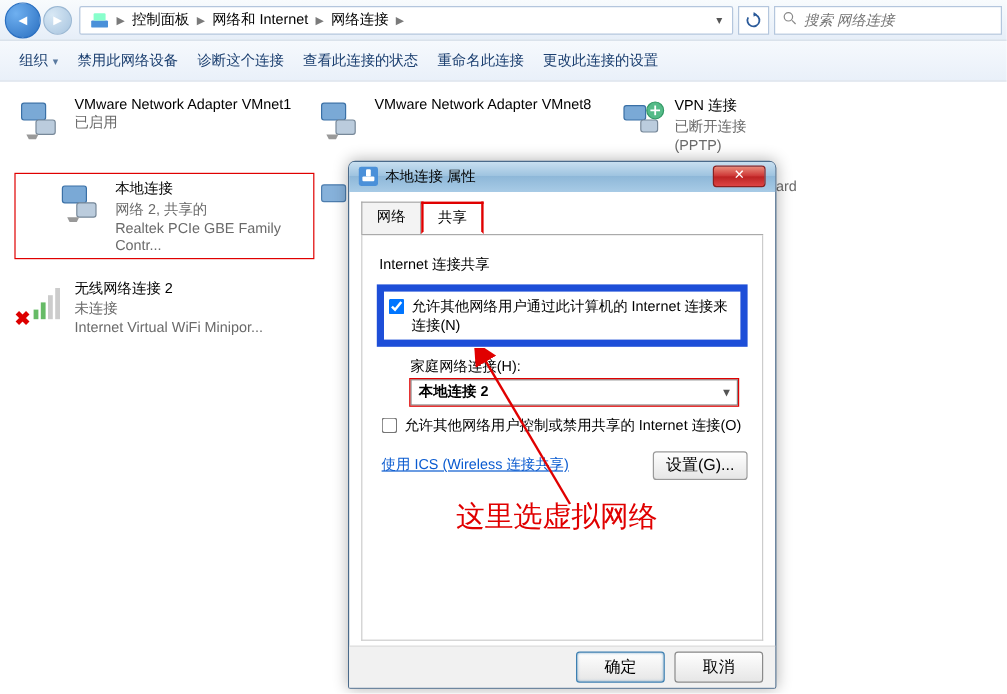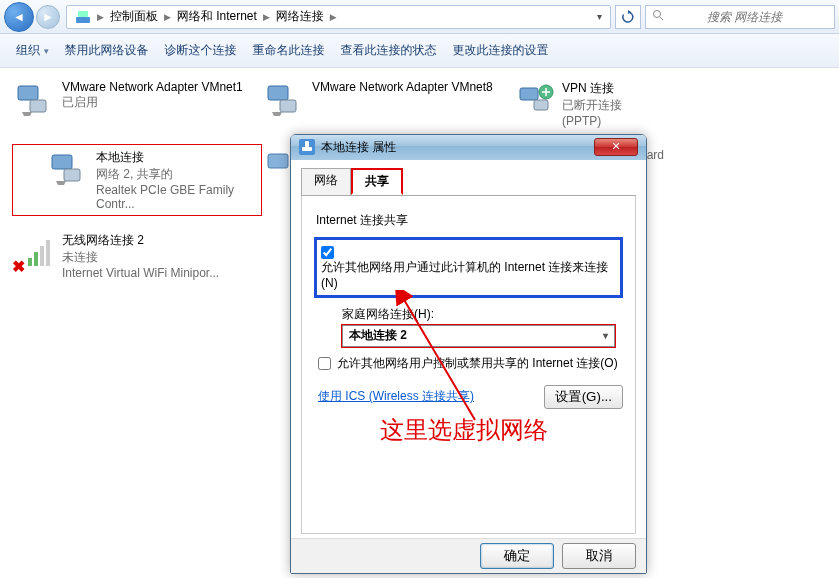--- a/index.html
+++ b/index.html
@@ -62,21 +62,21 @@
     display:flex;align-items:center;justify-content:center;
     margin-right:4px;
     color:#2a5a9a;
   }
   .search-box {
     width: 190px; height: 24px;
     border: 1px solid #b4c6dd; background:#fff;
     display:flex;align-items:center;padding:0 6px;
     color:#888;
   }
-  .search-box input { border:none;outline:none;font-size:12px;color:#888;width:100%; font-style:italic;margin-left:37px;}
+  .search-box input { border:none;outline:none;font-size:12px;color:#888;width:100%; font-style:italic;}
   
   .toolbar {
     display:flex; align-items:center;
     height:34px;
     background: linear-gradient(#f6f9fd,#e9f0f9);
     border-bottom:1px solid #d5dde8;
     padding:0 8px;
   }
   .tb-item { padding:4px 8px; color:#1a3e6f; cursor:pointer; display:flex;align-items:center;}
   .tb-item.dd::after{content:"▾"; font-size:9px; margin-left:4px; color:#5a7aa0;}
@@ -131,25 +131,25 @@
     margin-left:auto;
     width:44px;height:18px;
     background:linear-gradient(#e98a7a,#c33 50%,#b22 51%,#d44);
     border:1px solid #8a2020;
     border-radius:3px;
     color:#fff;text-align:center;line-height:15px;font-size:11px;
   }
   .dlg-body{flex:1;padding:8px 10px 4px 10px;position:relative;}
   .tabs{display:flex;border-bottom:1px solid #aaa; margin-bottom:0;}
   .tab{padding:3px 12px;border:1px solid #aaa;border-bottom:none;background:#f3f3f3;position:relative;top:0;cursor:pointer;}
-  .tab.active{background:#fff;border:2px solid #e00000;border-bottom:2px solid #fff;font-weight:bold;}
+  .tab.active{background:#fff;border:2px solid #e00000;border-bottom:2px solid #fff;}
   .tab-panel{border:1px solid #ccc;border-top:none;padding:12px 12px 8px 12px;height:338px;}
   .group-label{margin:4px 0 8px 2px;}
   .chk-row{display:flex;align-items:flex-start;padding:4px;}
-  .chk-row.boxed{border:3px solid #1d4ed8;flex-direction:column;}
+  .chk-row.boxed{border:6px solid #1d4ed8;}
   .chk-row input{margin:2px 6px 0 0;}
   .chk-row label{line-height:16px;}
   .sub-label{margin:8px 0 2px 28px;}
   .select-box{
     margin:0 8px 4px 28px;
     border:1px solid #888;height:22px;
     display:flex;align-items:center;padding:0 6px;
     position:relative;
   }
   .select-box.boxed{outline:1px solid #e00000;font-weight:bold;}
@@ -223,22 +223,22 @@
         </svg>
     </span>
     <input placeholder="搜索 网络连接" style="">
   </div>
 </div>
 
 <div class="toolbar">
   <div class="tb-item dd">组织</div>
   <div class="tb-item">禁用此网络设备</div>
   <div class="tb-item">诊断这个连接</div>
+  <div class="tb-item">查看此连接的状态</div>
   <div class="tb-item">重命名此连接</div>
-  <div class="tb-item">查看此连接的状态</div>
   <div class="tb-item">更改此连接的设置</div>
 </div>
 
 <div class="content">
 
   <div class="items-row">
     <div class="net-item">
       <div class="net-icon">
         <svg viewBox="0 0 40 40">
             <rect x="2" y="6" width="20" height="14" rx="2" fill="#7aa9d6" stroke="#3a70a6"></rect>

